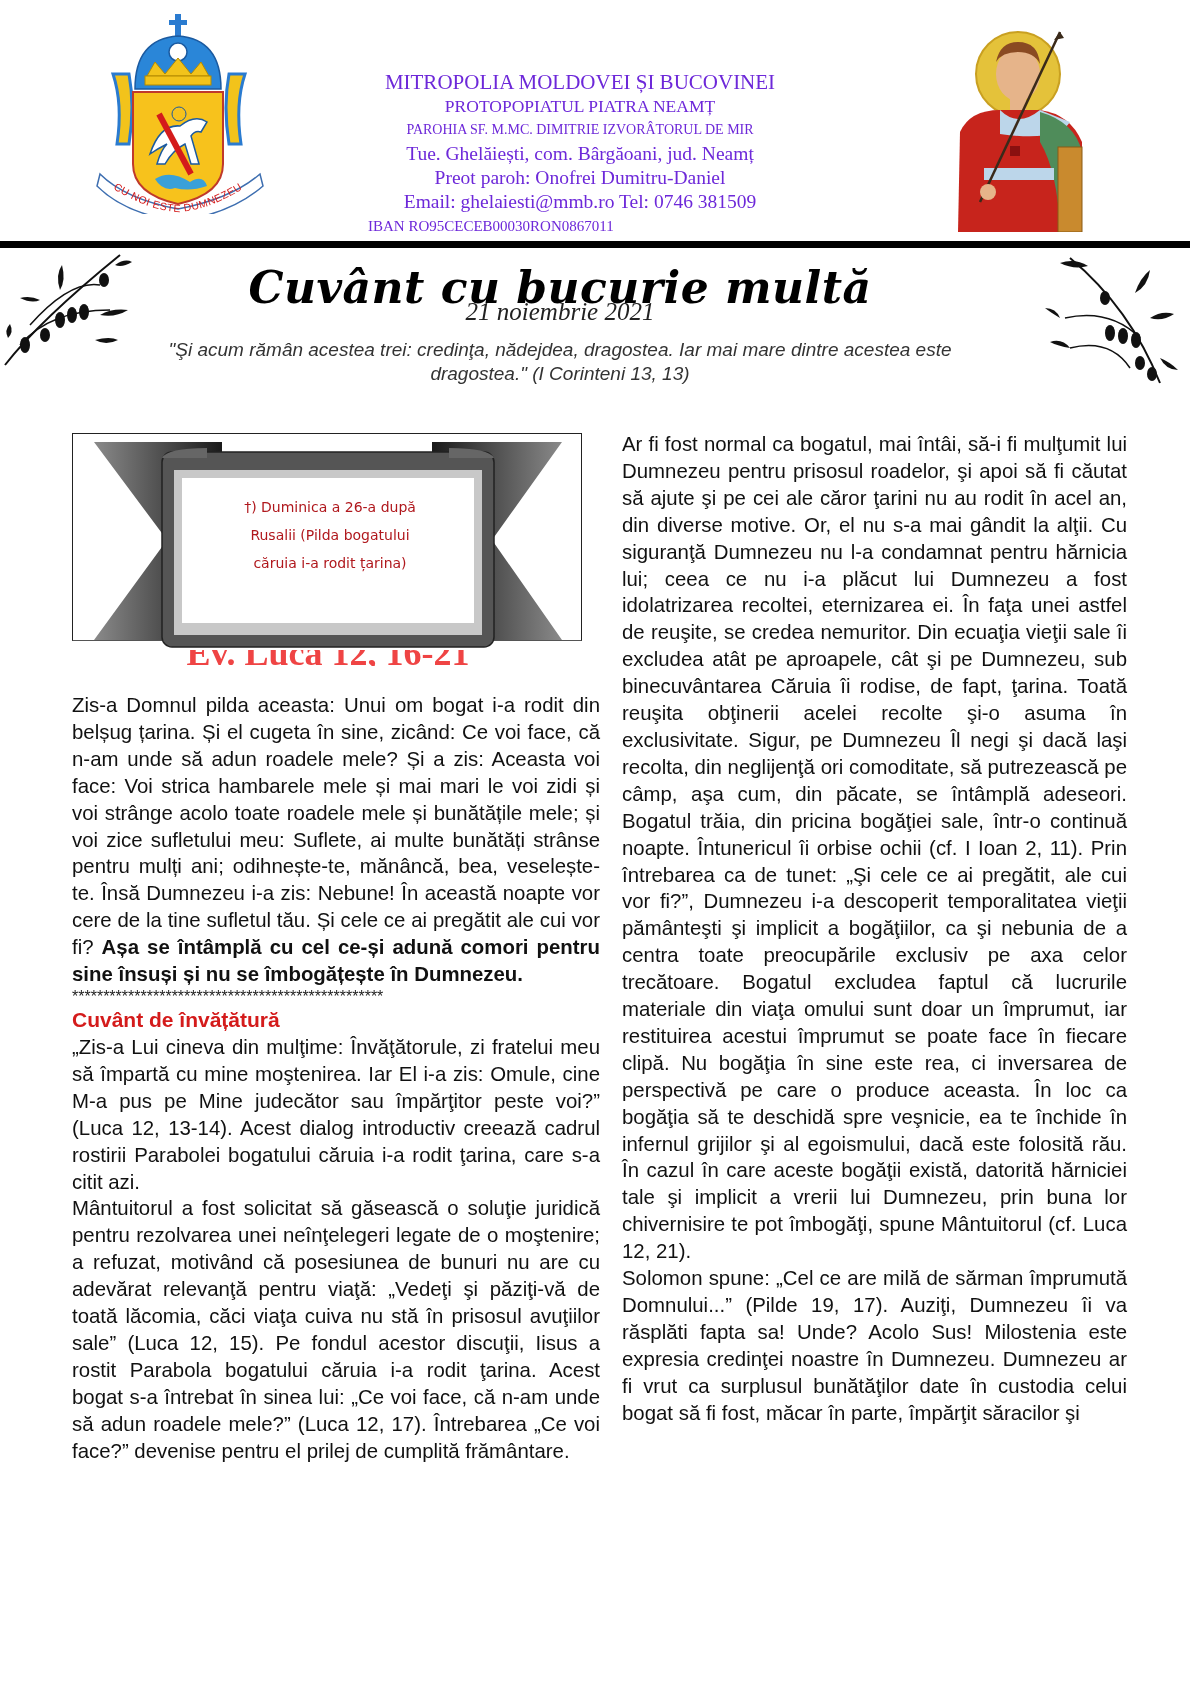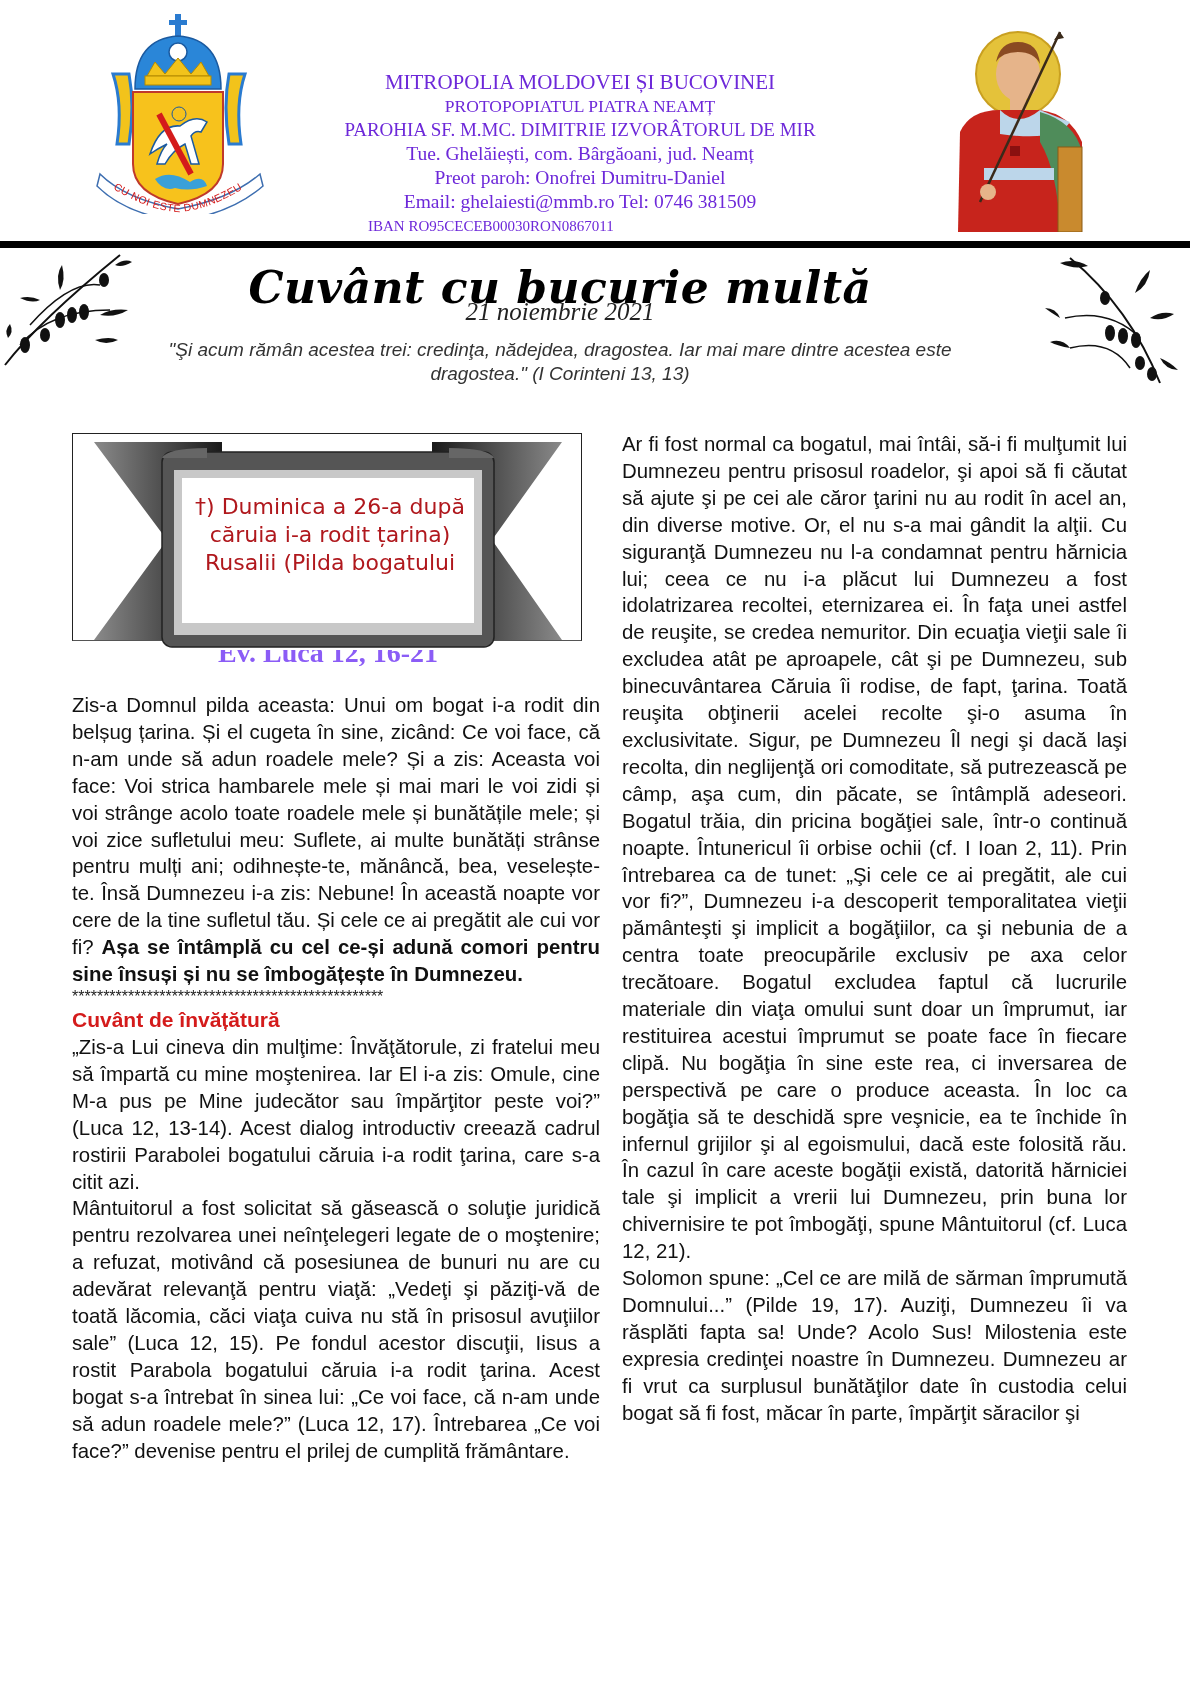--- a/index.html
+++ b/index.html
@@ -4,38 +4,38 @@
 <style>
   html, body { margin: 0; padding: 0; background: #ffffff; }
   body { width: 1190px; height: 1683px; position: relative; overflow: hidden; font-family: "Liberation Sans", sans-serif; color: #111; }
 
   .crest { position: absolute; left: 95px; top: 14px; width: 170px; height: 200px; }
   .icon-saint { position: absolute; left: 940px; top: 22px; width: 150px; height: 210px; }
 
   .hdr { position: absolute; left: 280px; top: 70px; width: 600px; font-family: "Liberation Serif", serif; text-align: center; color: #6d28d9; line-height: 24px; }
   .hdr .l1 { font-size: 21px; }
   .hdr .l2 { font-size: 17.5px; }
-  .hdr .l3 { font-size: 19px; white-space: nowrap; }
+  .hdr .l3 { font-size: 14px; white-space: nowrap; }
   .hdr .l4, .hdr .l5, .hdr .l6 { font-size: 19.5px; }
   .hdr .l7 { font-size: 15px; text-align: left; padding-left: 88px; }
 
   .rule { position: absolute; left: 0; top: 241px; width: 1190px; height: 7px; background: #000; }
 
   .branch-l { position: absolute; left: 0; top: 240px; width: 140px; height: 130px; }
   .branch-r { position: absolute; left: 1040px; top: 248px; width: 140px; height: 140px; }
 
   .title { position: absolute; left: 0; width: 1120px; top: 246px; text-align: center; font-family: "DejaVu Serif", serif; font-style: italic; font-weight: bold; font-size: 44px; color: #000; letter-spacing: 0.5px; margin-top: 16px; }
   .date { position: absolute; left: 0; width: 1120px; top: 298px; text-align: center; font-family: "Liberation Serif", serif; font-style: italic; font-size: 25px; color: #222; }
   .motto { position: absolute; left: 120px; width: 880px; top: 338px; text-align: center; font-family: "Liberation Sans", sans-serif; font-style: italic; font-size: 19px; line-height: 24px; color: #333; }
 
   
   .banner-frame { position: absolute; left: 72px; top: 433px; width: 510px; height: 208px; border: 1.5px solid #222; border-bottom-color: #555; box-sizing: border-box; background: #fff; }
   .banner-svg { position: absolute; left: 72px; top: 440px; width: 512px; height: 220px; }
-  .banner-text { position: absolute; left: 185px; top: 493px; width: 290px; text-align: center; color: #b0181d; font-family: "DejaVu Sans", sans-serif; font-size: 22px; line-height: 28px; }
-  .ev-luca { position: absolute; left: 72px; top: 650px; width: 512px; text-align: center; font-family: "Liberation Serif", serif; font-weight: bold; font-size: 28px; color: #8b5cf6; line-height: 26px; height: 16px; overflow: hidden; }
+  .banner-text { position: absolute; left: 185px; top: 493px; width: 290px; text-align: center; color: #b0181d; font-family: "DejaVu Sans", sans-serif; font-size: 14px; line-height: 28px; }
+  .ev-luca { position: absolute; left: 72px; top: 650px; width: 512px; text-align: center; font-family: "Liberation Serif", serif; font-weight: bold; font-size: 36px; color: #ef4444; line-height: 26px; height: 16px; overflow: hidden; }
   .ev-luca span { position: relative; top: -10px; }
 
   .col { position: absolute; font-size: 20.4px; line-height: 26.9px; text-align: justify; color: #111; }
   .col-left { left: 72px; top: 692px; width: 528px; }
   .col-right { left: 622px; top: 431px; width: 505px; }
   .col p { margin: 0; }
   .col .bold { font-weight: bold; }
   .stars { font-size: 16px; line-height: 18px; letter-spacing: 0; overflow: hidden; white-space: nowrap; color: #222; height: 18px; }
   .section-title { color: #d41b1b; font-weight: bold; font-size: 21px; line-height: 28px; }
 </style>
@@ -157,22 +157,22 @@
   <path d="M490 2 L360 2 L360 200 L490 200 L420 100 Z" fill="url(#gr)"></path>
 
   <rect x="90" y="12" width="332" height="195" rx="10" fill="#555" stroke="#222" stroke-width="1.5"></rect>
   <path d="M90 18 Q95 8 135 8 L135 18 Z" fill="#666"></path>
   <path d="M422 18 Q417 8 377 8 L377 18 Z" fill="#666"></path>
   <rect x="102" y="30" width="308" height="165" fill="#c8c8c8"></rect>
   <rect x="110" y="38" width="292" height="145" fill="#ffffff"></rect>
 </svg>
 <div class="banner-text">
   <div>†)  Duminica a 26-a după</div>
+  <div>Rusalii (Pilda bogatului</div>
   <div>căruia i-a rodit țarina)</div>
-  <div>Rusalii (Pilda bogatului</div>
 </div>
 <div class="ev-luca"><span>Ev. Luca 12, 16-21</span></div>
 
 <div class="col col-left">
   <p><span>Zis-a Domnul pilda aceasta: Unui om bogat i-a rodit din belșug țarina. Și el cugeta în sine, zicând: Ce voi face, că n-am unde să adun roadele mele? Și a zis: Aceasta voi face: Voi strica hambarele mele și mai mari le voi zidi și voi strânge acolo toate roadele mele și bunătățile mele; și voi zice sufletului meu: Suflete, ai multe bunătăți strânse pentru mulți ani; odihnește-te, mănâncă, bea, veselește-te. Însă Dumnezeu i-a zis: Nebune! În această noapte vor cere de la tine sufletul tău. Și cele ce ai pregătit ale cui vor fi? </span><span class="bold">Așa se întâmplă cu cel ce-și adună comori pentru sine însuși și nu se îmbogățește în Dumnezeu.</span></p>
   <div class="stars">**************************************************</div>
   <div class="section-title">Cuvânt de învățătură</div>
   <p>„Zis-a Lui cineva din mulţime: Învăţătorule, zi fratelui meu să împartă cu mine moştenirea. Iar El i-a zis: Omule, cine M-a pus pe Mine judecător sau împărţitor peste voi?” (Luca 12, 13-14). Acest dialog introductiv creează cadrul rostirii Parabolei bogatului căruia i-a rodit ţarina, care s-a citit azi.</p>
   <p>Mântuitorul a fost solicitat să găsească o soluţie juridică pentru rezolvarea unei neînţelegeri legate de o moştenire; a refuzat, motivând că posesiunea de bunuri nu are cu adevărat relevanţă pentru viaţă: „Vedeţi şi păziţi-vă de toată lăcomia, căci viaţa cuiva nu stă în prisosul avuţiilor sale” (Luca 12, 15). Pe fondul acestor discuţii, Iisus a rostit Parabola bogatului căruia i-a rodit ţarina. Acest bogat s-a întrebat în sinea lui: „Ce voi face, că n-am unde să adun roadele mele?” (Luca 12, 17). Întrebarea „Ce voi face?” devenise pentru el prilej de cumplită frământare.</p>
 </div>

